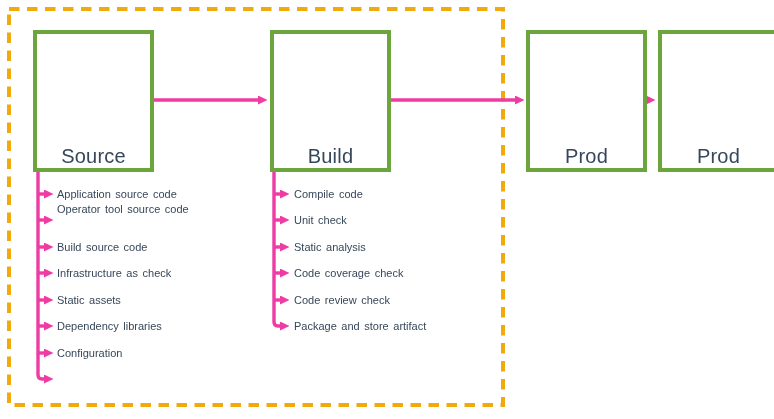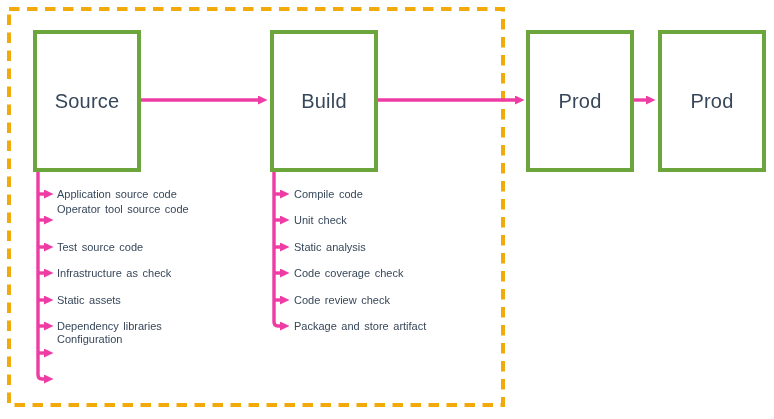--- a/index.html
+++ b/index.html
@@ -28,26 +28,26 @@
   .pink-line {
     fill: none;
     stroke: var(--arrow_pink);
     stroke-width: 3.4;
   }
   #ah path { fill: var(--arrow_pink); }
 
   .stage {
     position: absolute;
     top: 30px;
-    width: 108px;
+    width: 121px;
     height: 142px;
     border: 4px solid var(--stage_border_green);
     background: var(--background);
     display: flex;
-    align-items: center;
+    align-items: flex-end;
     justify-content: center;
   }
   .stage-label {
     font-size: 20px;
     color: var(--text_navy);
     letter-spacing: 0.2px;
   }
   .item {
     position: absolute;
     transform: translateY(-50%);
@@ -102,25 +102,25 @@
   </div>
   <div class="stage" style="left:526px">
     <span class="stage-label">Prod</span>
   </div>
   <div class="stage" style="left:658px">
     <span class="stage-label">Prod</span>
   </div>
 
   <div class="item src" style="top:194px">Application source code</div>
   <div class="item src" style="top:209px">Operator tool source code</div>
-  <div class="item src" style="top:247px">Test source code</div>
+  <div class="item src" style="top:247px">Build source code</div>
   <div class="item src" style="top:273px">Infrastructure as check</div>
   <div class="item src" style="top:300px">Static assets</div>
   <div class="item src" style="top:326px">Dependency libraries</div>
-  <div class="item src" style="top:339px">Configuration</div>
+  <div class="item src" style="top:353px">Configuration</div>
 
   <div class="item bld" style="top:194px">Compile code</div>
   <div class="item bld" style="top:220px">Unit check</div>
   <div class="item bld" style="top:247px">Static analysis</div>
   <div class="item bld" style="top:273px">Code coverage check</div>
   <div class="item bld" style="top:300px">Code review check</div>
   <div class="item bld" style="top:326px">Package and store artifact</div>
 
 </div>
 

